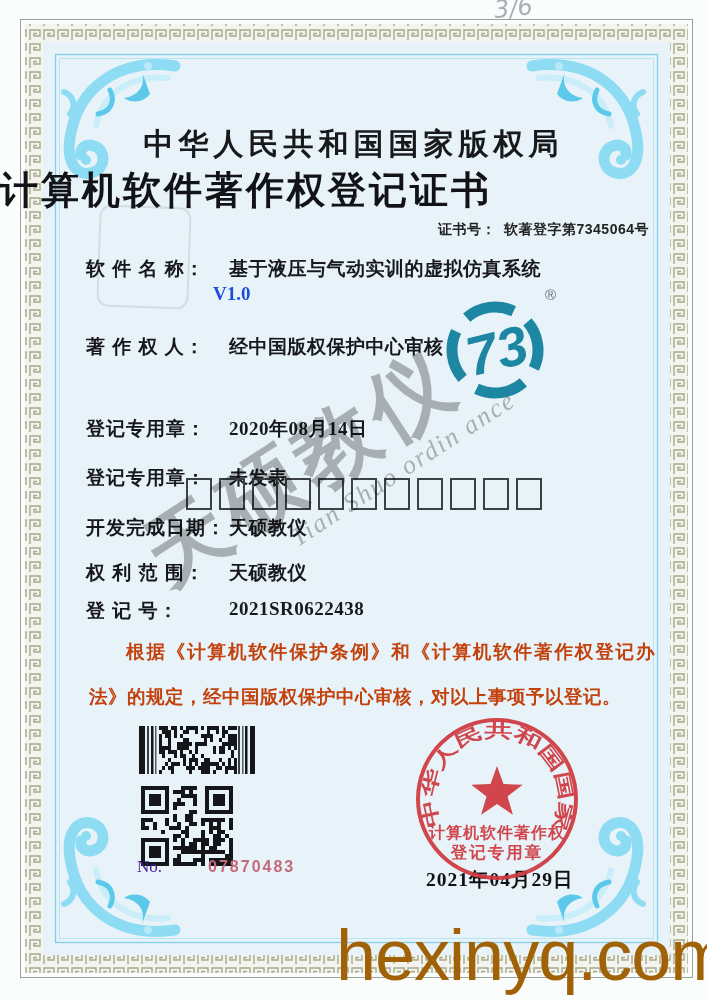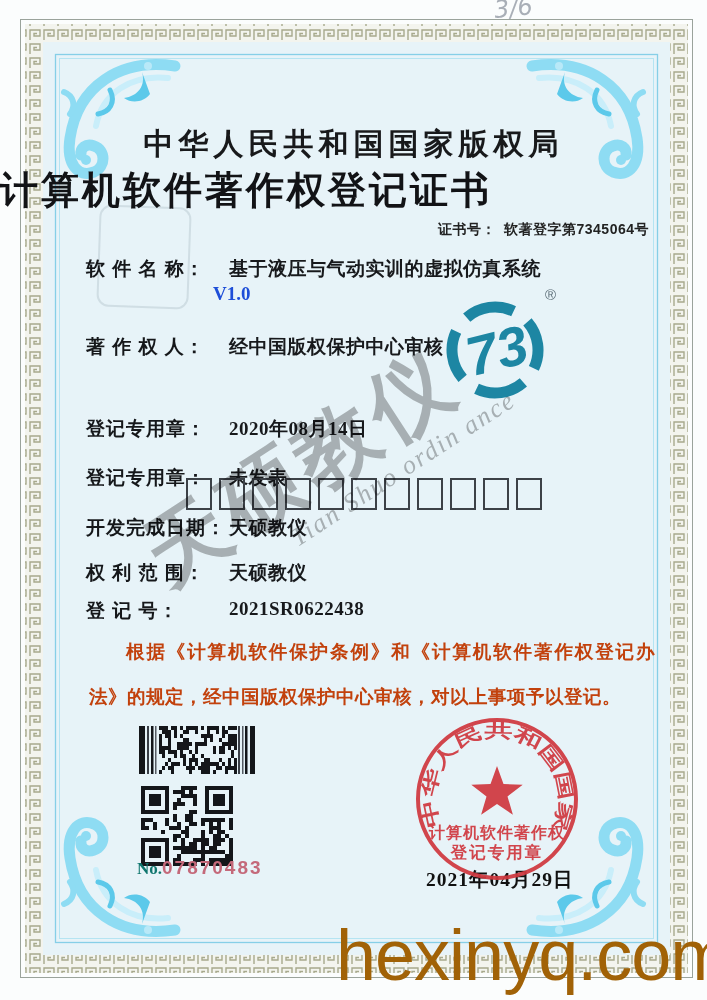--- a/index.html
+++ b/index.html
@@ -56,24 +56,25 @@
   
   .statement{
     position:absolute;left:72px;top:630px;width:566px;z-index:2;
     font-size:18.5px;font-weight:bold;line-height:45px;color:#c2410c;
     text-indent:2em;text-align:justify;letter-spacing:.5px;margin-left:17px;
   }
   
   .barcode{position:absolute;left:139px;top:726px;z-index:2;}
   .qrcode{position:absolute;left:141px;top:786px;z-index:2;}
   .serial{position:absolute;left:137px;top:857px;z-index:2;font-size:17px;}
-  .serial .pfx{font-weight:bold;color:#0f766e;}
+  .serial .pfx{font-weight:normal;color:#4c1d95;margin-right:10px;}
   .serial .num{
-    color:#c4697a;font-weight:bold;letter-spacing:2px;font-size:19px;
+    color:#c4697a;font-weight:bold;letter-spacing:2px;font-size:16px;
     font-family:"Liberation Sans",sans-serif;
+    margin-left:36px;
   }
   
   .stamp{position:absolute;left:412px;top:714px;z-index:4;opacity:.93;}
   .issue-date{
     position:absolute;left:426px;top:866px;z-index:3;
     font-size:19.5px;font-weight:bold;letter-spacing:1px;color:#111;
   }
   
   .logo{position:absolute;left:440px;top:295px;z-index:2;}
   .regmark{

